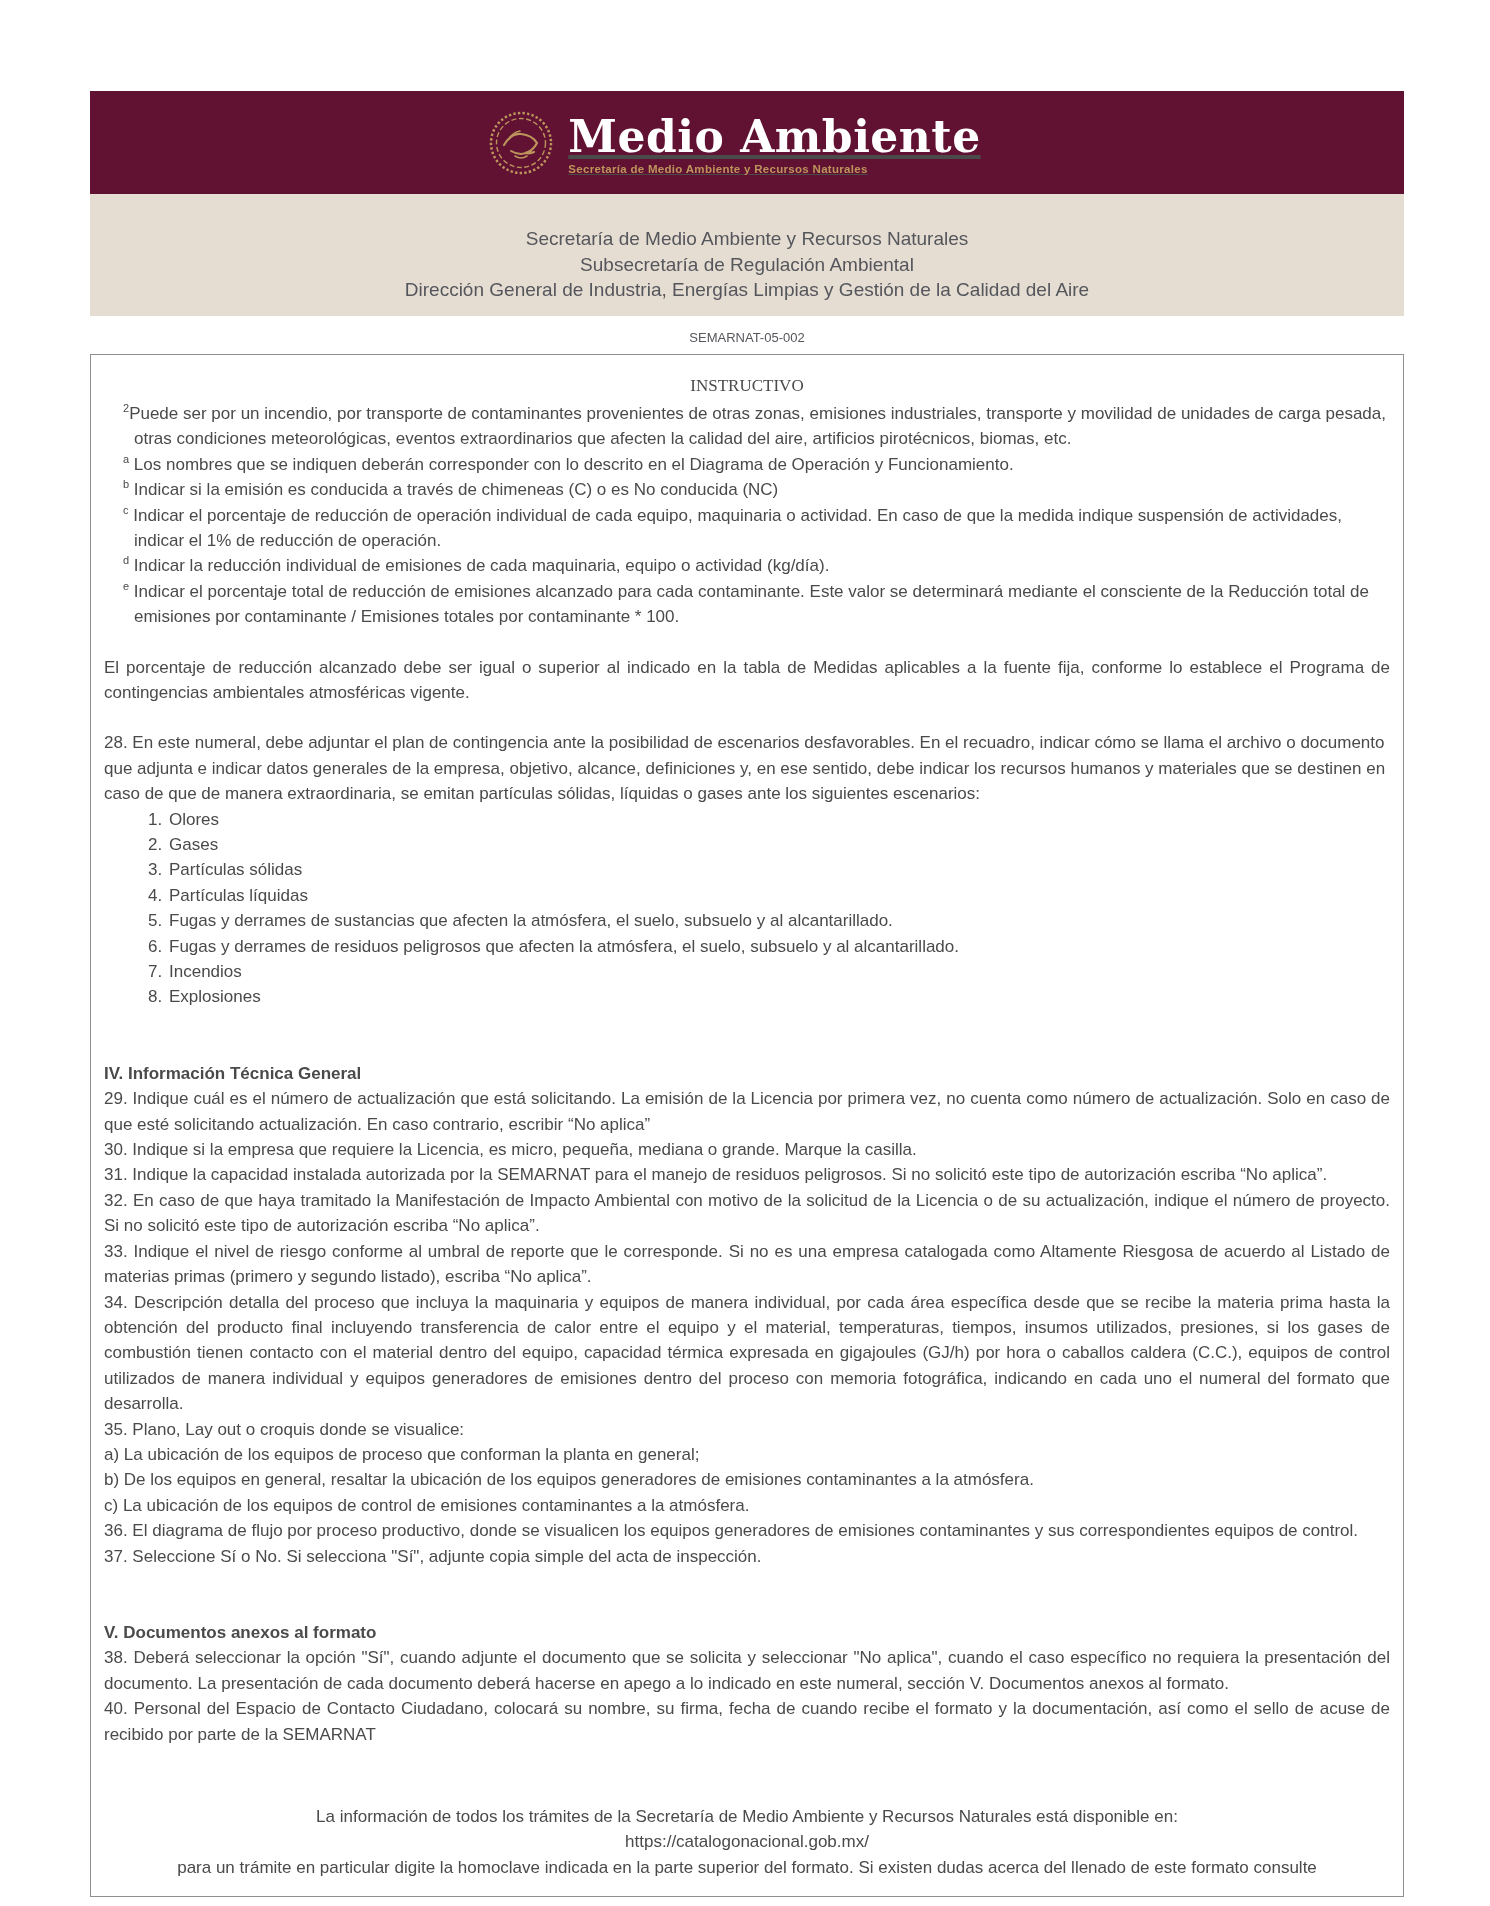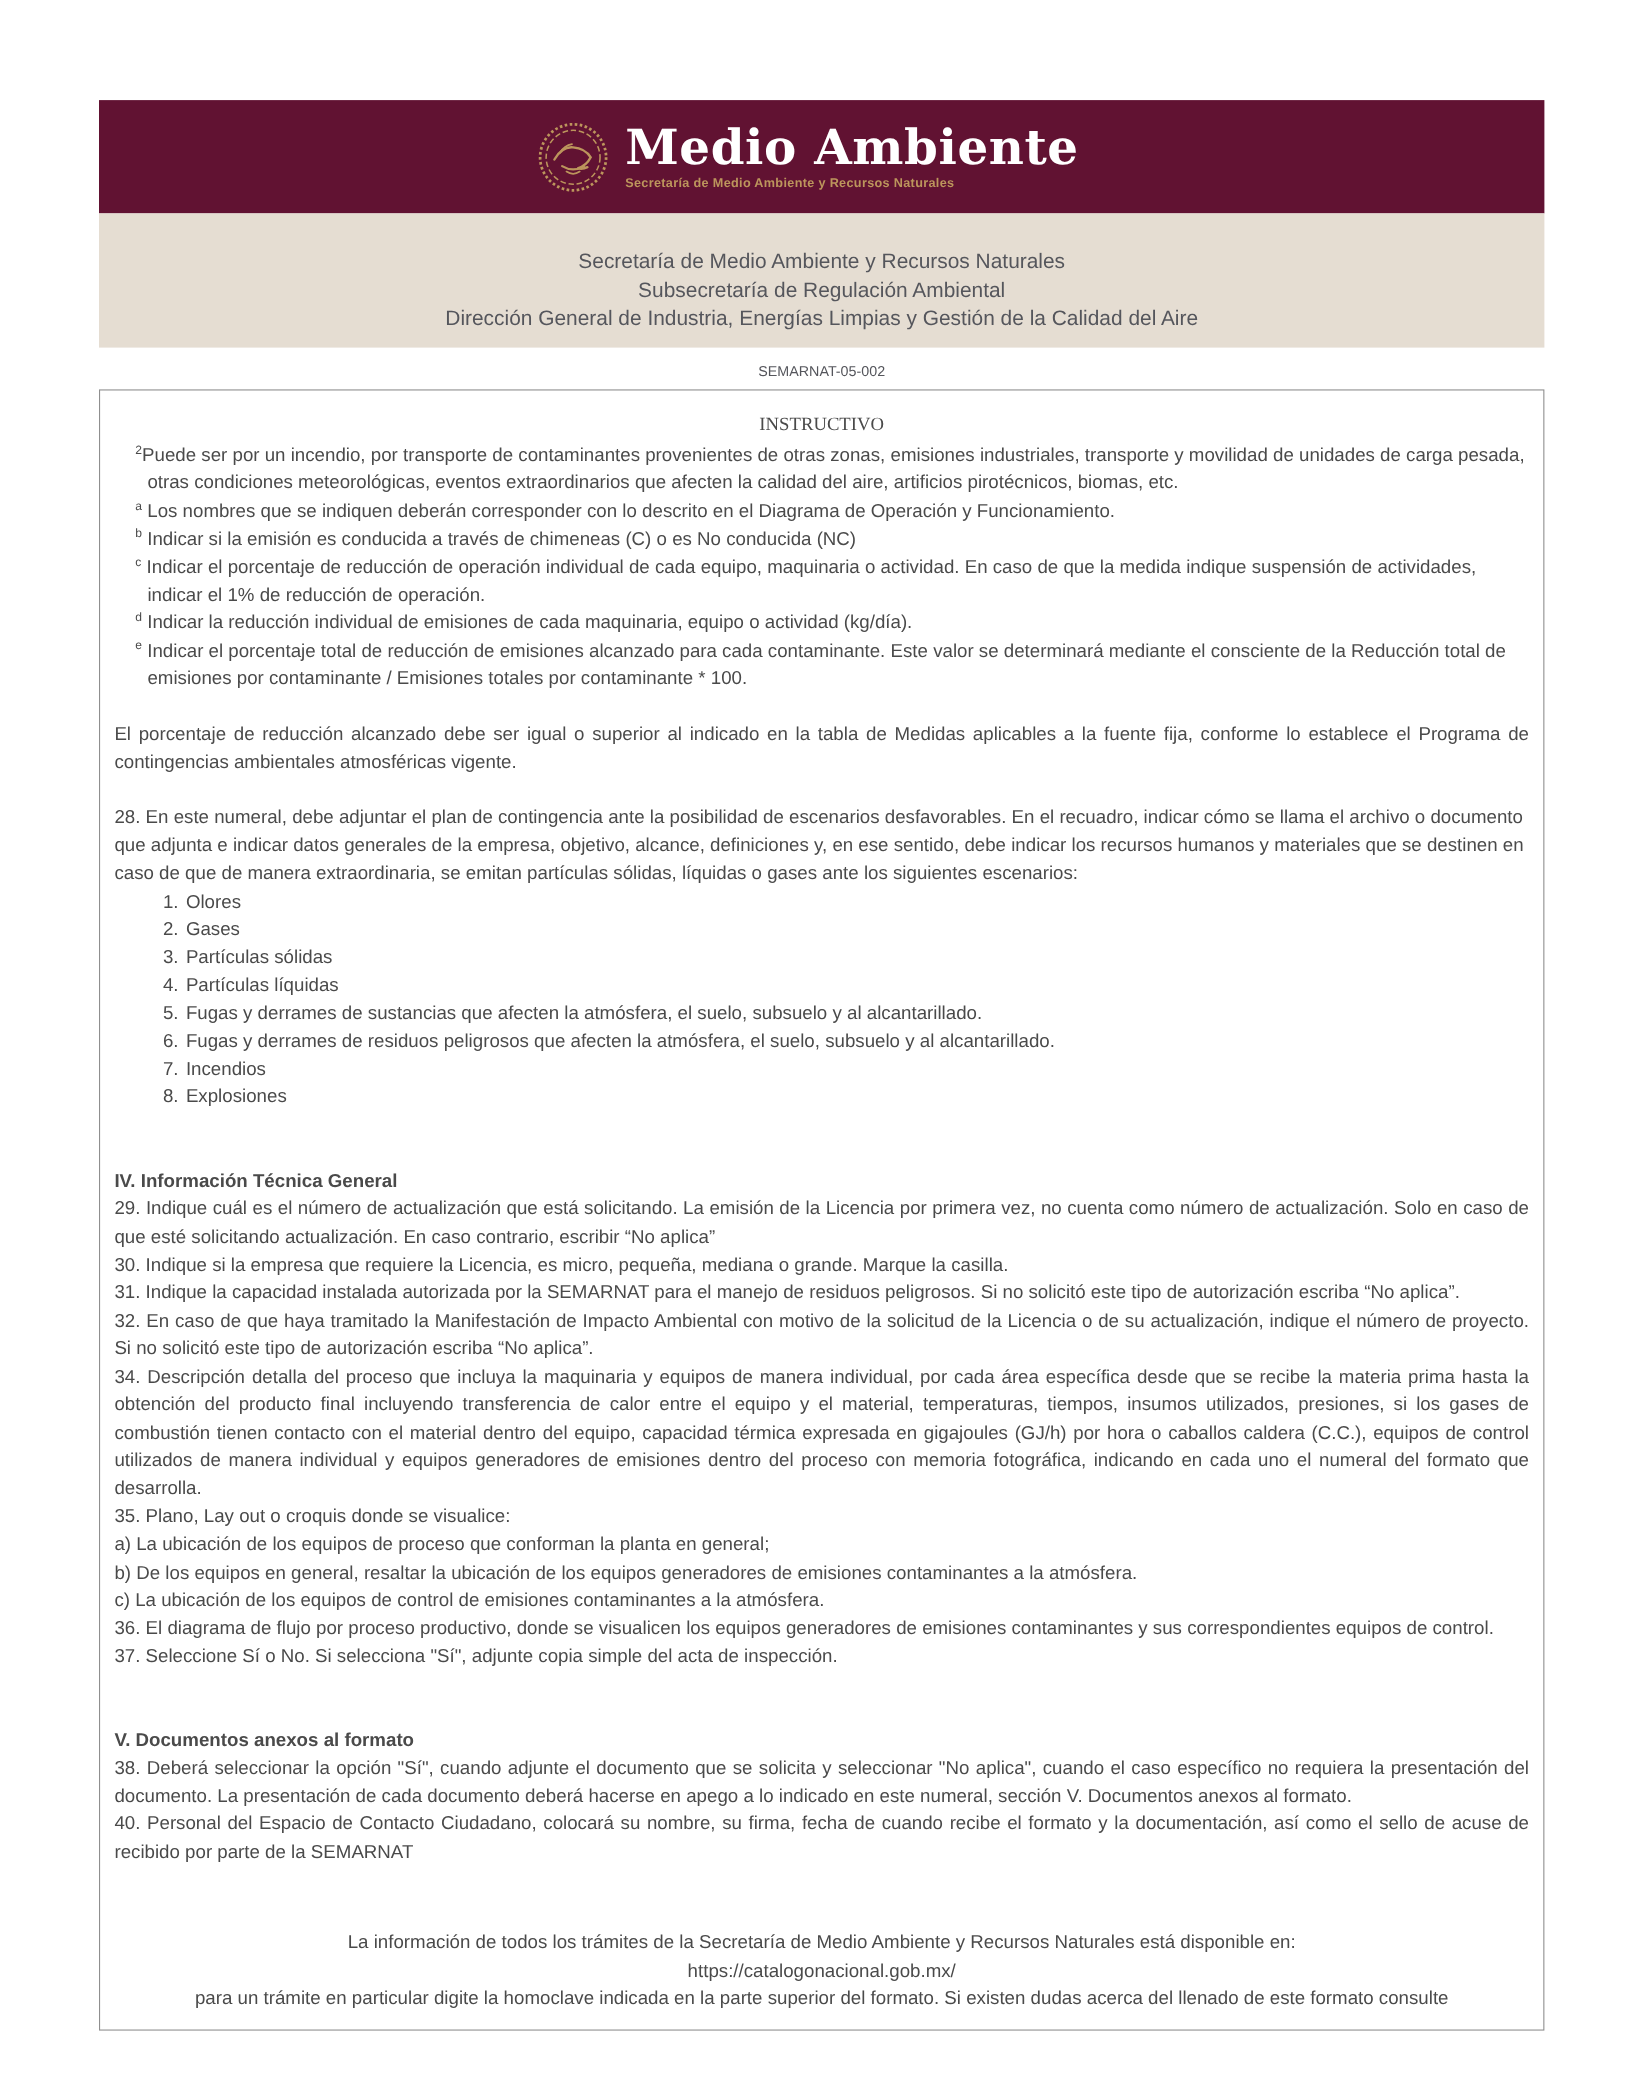--- a/index.html
+++ b/index.html
@@ -17,21 +17,21 @@
     color:var(--ink);
     -webkit-font-smoothing:antialiased;
   }
   .page{position:absolute;left:90px;top:0;width:1314px;}
 
   
   .band-maroon{
     margin-top:91px;height:103px;background:var(--maroon);
     display:flex;align-items:center;justify-content:center;
   }
-  .logo-group{display:flex;align-items:center;gap:15px;transform:translateX(-12px);}
+  .logo-group{display:flex;align-items:flex-end;gap:15px;transform:translateX(-12px);text-decoration:underline;}
   .seal{width:64px;height:64px;flex:0 0 auto;color:var(--gold);}
   .logo-text{display:flex;flex-direction:column;}
   .logo-title{
     font-family:"DejaVu Serif","Liberation Serif",serif;font-weight:bold;
     font-size:44px;line-height:46px;color:#ffffff;letter-spacing:0.5px;
   }
   .logo-subtitle{
     font-size:11.5px;font-weight:bold;color:var(--gold);
     letter-spacing:0.3px;margin-top:3px;
   }
@@ -127,20 +127,21 @@
       <li>Incendios</li>
       <li>Explosiones</li>
     </ol>
 
     <p class="section-heading">IV. Información Técnica General</p>
     <div class="items">
       <p>29. Indique cuál es el número de actualización que está solicitando. La emisión de la Licencia por primera vez, no cuenta como número de actualización. Solo en caso de que esté solicitando actualización. En caso contrario, escribir “No aplica”</p>
       <p>30. Indique si la empresa que requiere la Licencia, es micro, pequeña, mediana o grande. Marque la casilla.</p>
       <p>31. Indique la capacidad instalada autorizada por la SEMARNAT para el manejo de residuos peligrosos. Si no solicitó este tipo de autorización escriba “No aplica”.</p>
       <p>32. En caso de que haya tramitado la Manifestación de Impacto Ambiental con motivo de la solicitud de la Licencia o de su actualización, indique el número de proyecto. Si no solicitó este tipo de autorización escriba “No aplica”.</p>
+      <p>33. Indique el nivel de riesgo conforme al umbral de reporte que le corresponde. Si no es una empresa catalogada como Altamente Riesgosa de acuerdo al Listado de materias primas (primero y segundo listado), escriba “No aplica”.</p>
       <p>34. Descripción detalla del proceso que incluya la maquinaria y equipos de manera individual, por cada área específica desde que se recibe la materia prima hasta la obtención del producto final incluyendo transferencia de calor entre el equipo y el material, temperaturas, tiempos, insumos utilizados, presiones, si los gases de combustión tienen contacto con el material dentro del equipo, capacidad térmica expresada en gigajoules (GJ/h) por hora o caballos caldera (C.C.), equipos de control utilizados de manera individual y equipos generadores de emisiones dentro del proceso con memoria fotográfica, indicando en cada uno el numeral del formato que desarrolla.</p>
       <p>35. Plano, Lay out o croquis donde se visualice:</p>
       <p>a) La ubicación de los equipos de proceso que conforman la planta en general;</p>
       <p>b) De los equipos en general, resaltar la ubicación de los equipos generadores de emisiones contaminantes a la atmósfera.</p>
       <p>c) La ubicación de los equipos de control de emisiones contaminantes a la atmósfera.</p>
       <p>36. El diagrama de flujo por proceso productivo, donde se visualicen los equipos generadores de emisiones contaminantes y sus correspondientes equipos de control.</p>
       <p>37. Seleccione Sí o No. Si selecciona "Sí", adjunte copia simple del acta de inspección.</p>
     </div>
 
     <p class="section-heading">V. Documentos anexos al formato</p>

